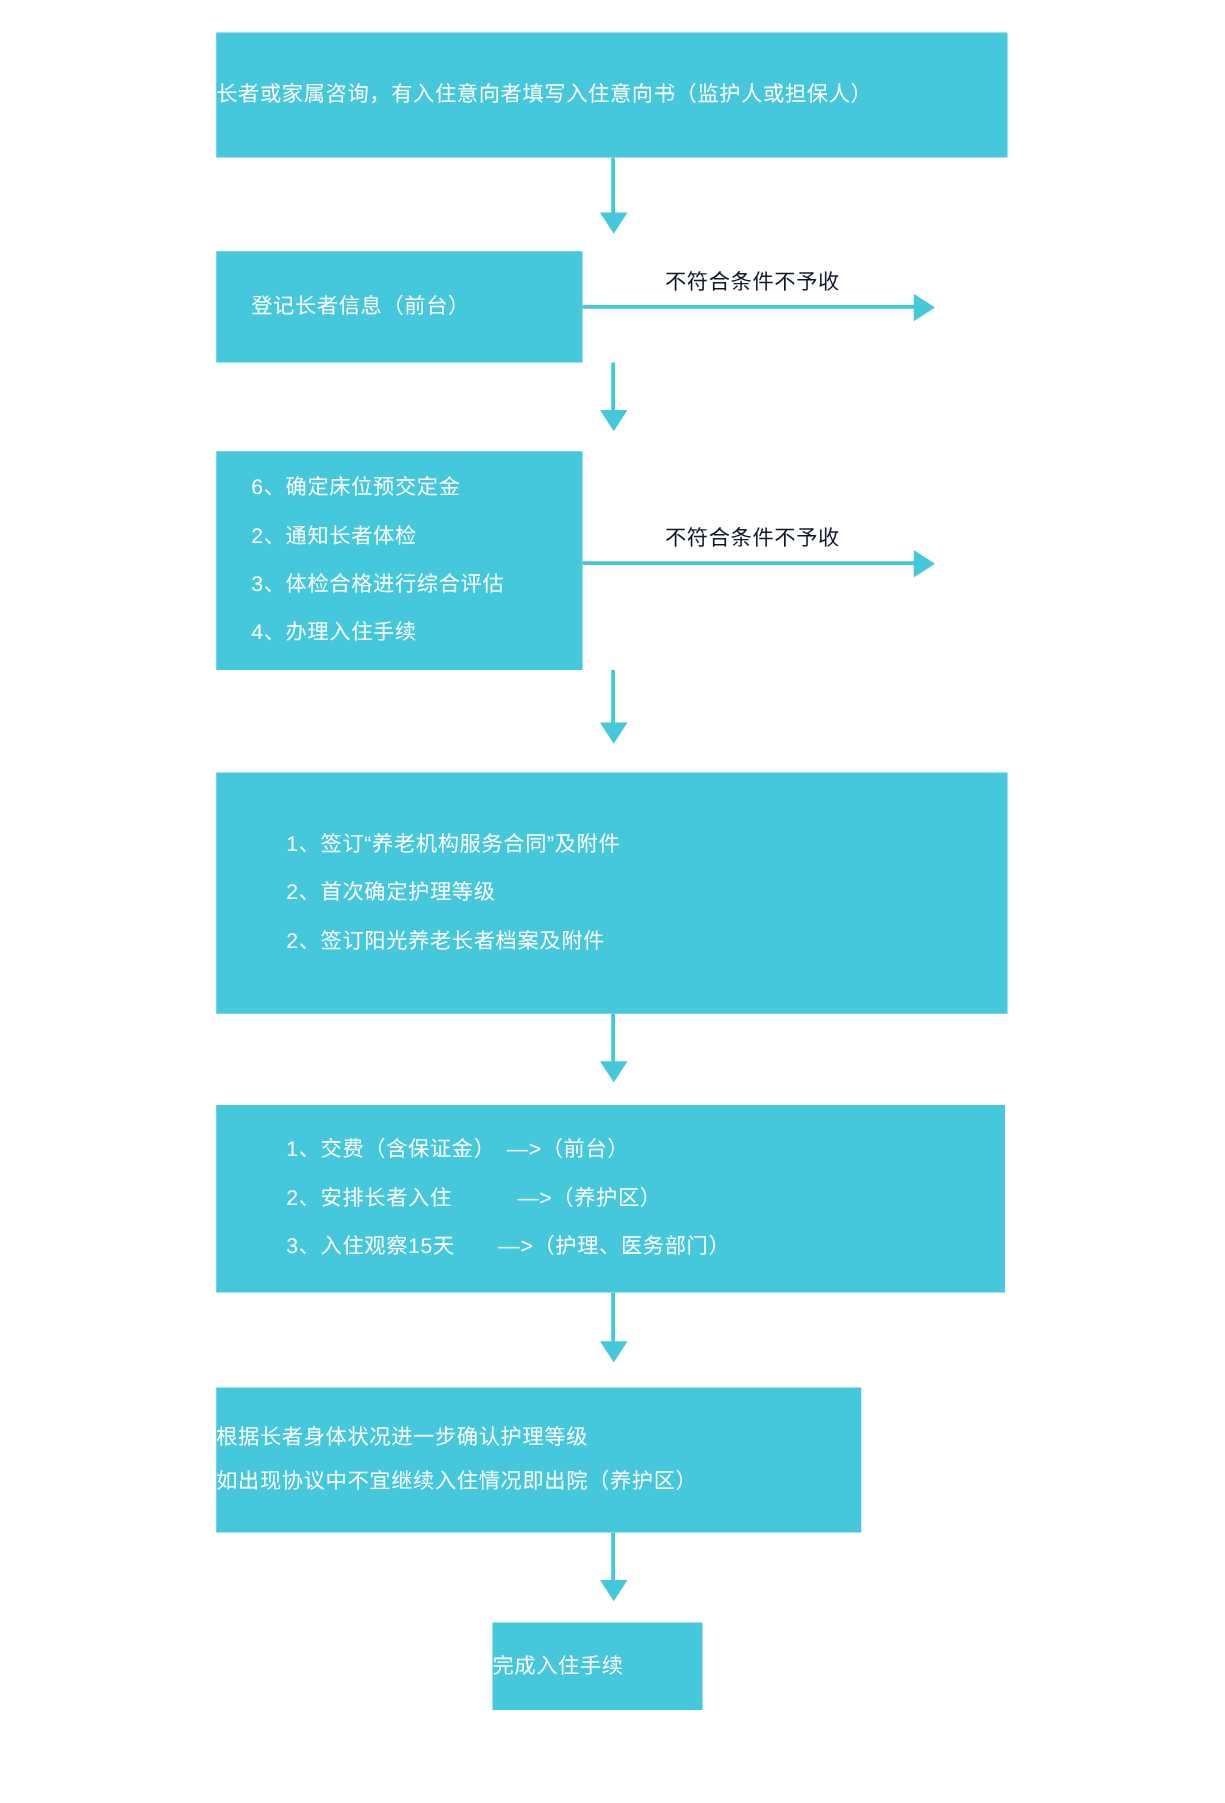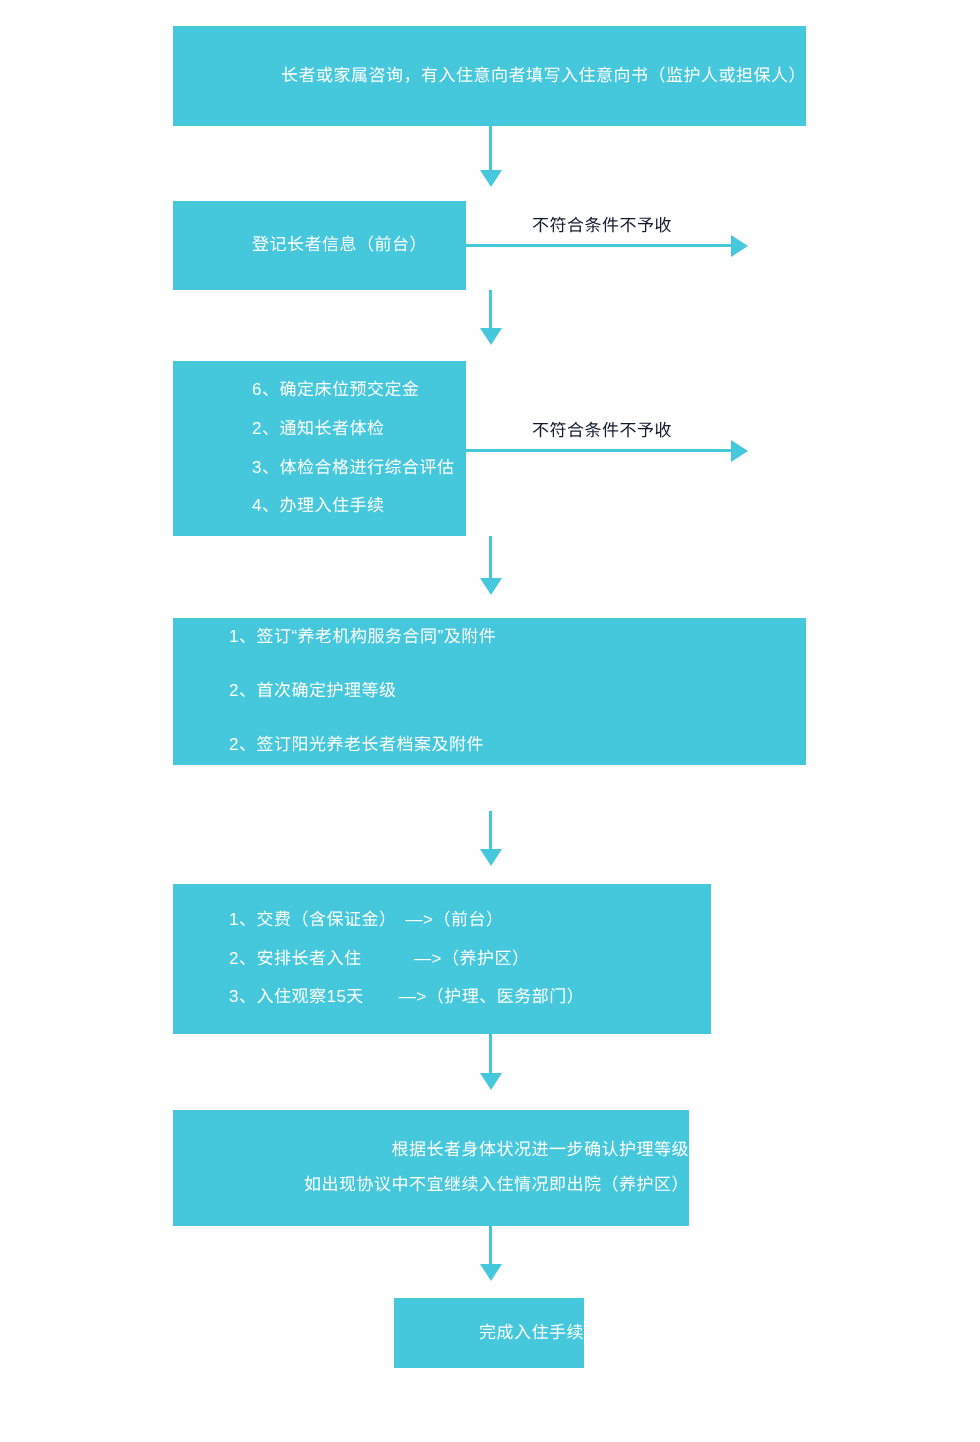--- a/index.html
+++ b/index.html
@@ -25,21 +25,21 @@
   
   .node {
     position: absolute;
     box-sizing: border-box;
     background: #45c7dc;
     color: #ffffff;
     display: flex;
     flex-direction: column;
     justify-content: center;
   }
-  .node.centered { align-items: flex-end; text-align: center; }
+  .node.centered { align-items: flex-start; text-align: center; }
   .node.listed   { align-items: flex-start; }
 
   .node-line {
     font-size: 17px;
     line-height: 1.45;
     letter-spacing: 0.5px;
     white-space: pre;
     color: #ffffff;
   }
 
@@ -48,27 +48,27 @@
     margin: 7px 0;
   }
   .node.centered .node-line {
     margin: 5px 0;
   }
 
   
   #node-consult      { left: 173px; top: 26px;   width: 633px; height: 100px; }
   #node-register     { left: 173px; top: 201px;  width: 293px; height: 89px;  }
   #node-deposit      { left: 173px; top: 361px;  width: 293px; height: 175px; }
-  #node-contract     { left: 173px; top: 618px;  width: 633px; height: 147px; justify-content: space-between; }
-  #node-payment      { left: 173px; top: 884px;  width: 538px; height: 150px; }
+  #node-contract     { left: 173px; top: 618px;  width: 633px; height: 193px; }
+  #node-payment      { left: 173px; top: 884px;  width: 631px; height: 150px; }
   #node-care-level   { left: 173px; top: 1110px; width: 516px; height: 116px; }
-  #node-complete     { left: 394px; top: 1298px; width: 190px; height: 70px;  }
+  #node-complete     { left: 394px; top: 1298px; width: 168px; height: 70px;  }
 
   #node-register .node-line,
-  #node-deposit  .node-line { padding-left: 79px; }
+  #node-deposit  .node-line { padding-left: 28px; }
 
   
   .conn-v {
     position: absolute;
     width: 3px;
     background: #45c7dc;
   }
   .conn-h {
     position: absolute;
     height: 3px;

